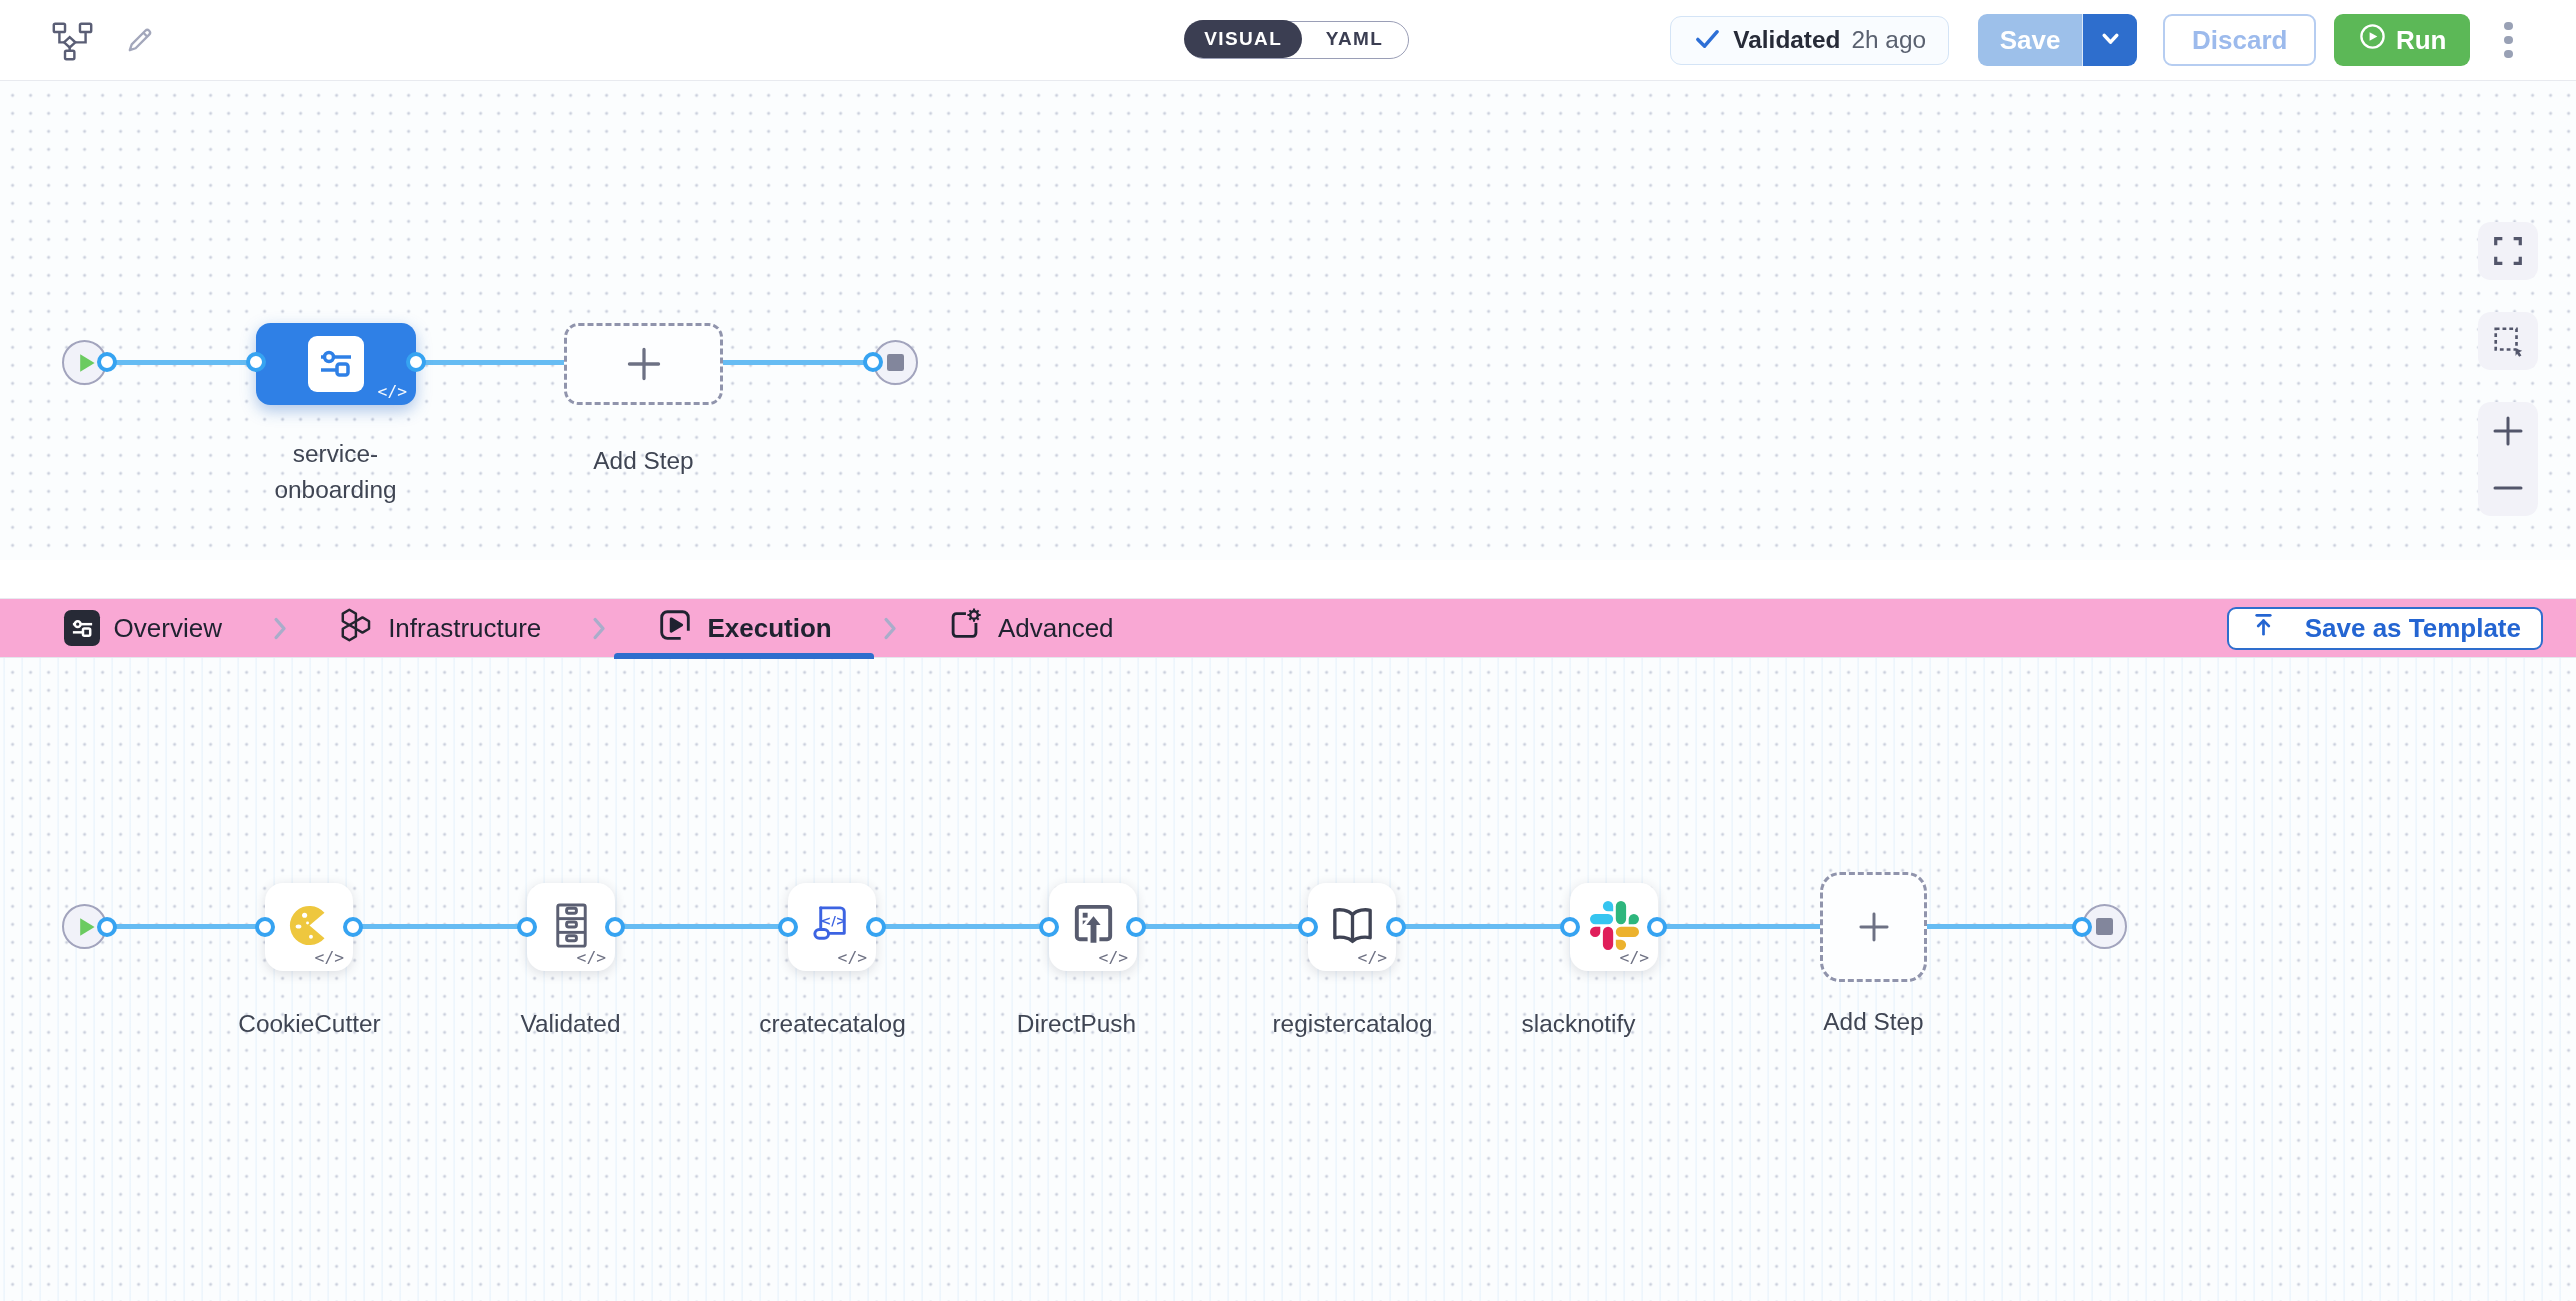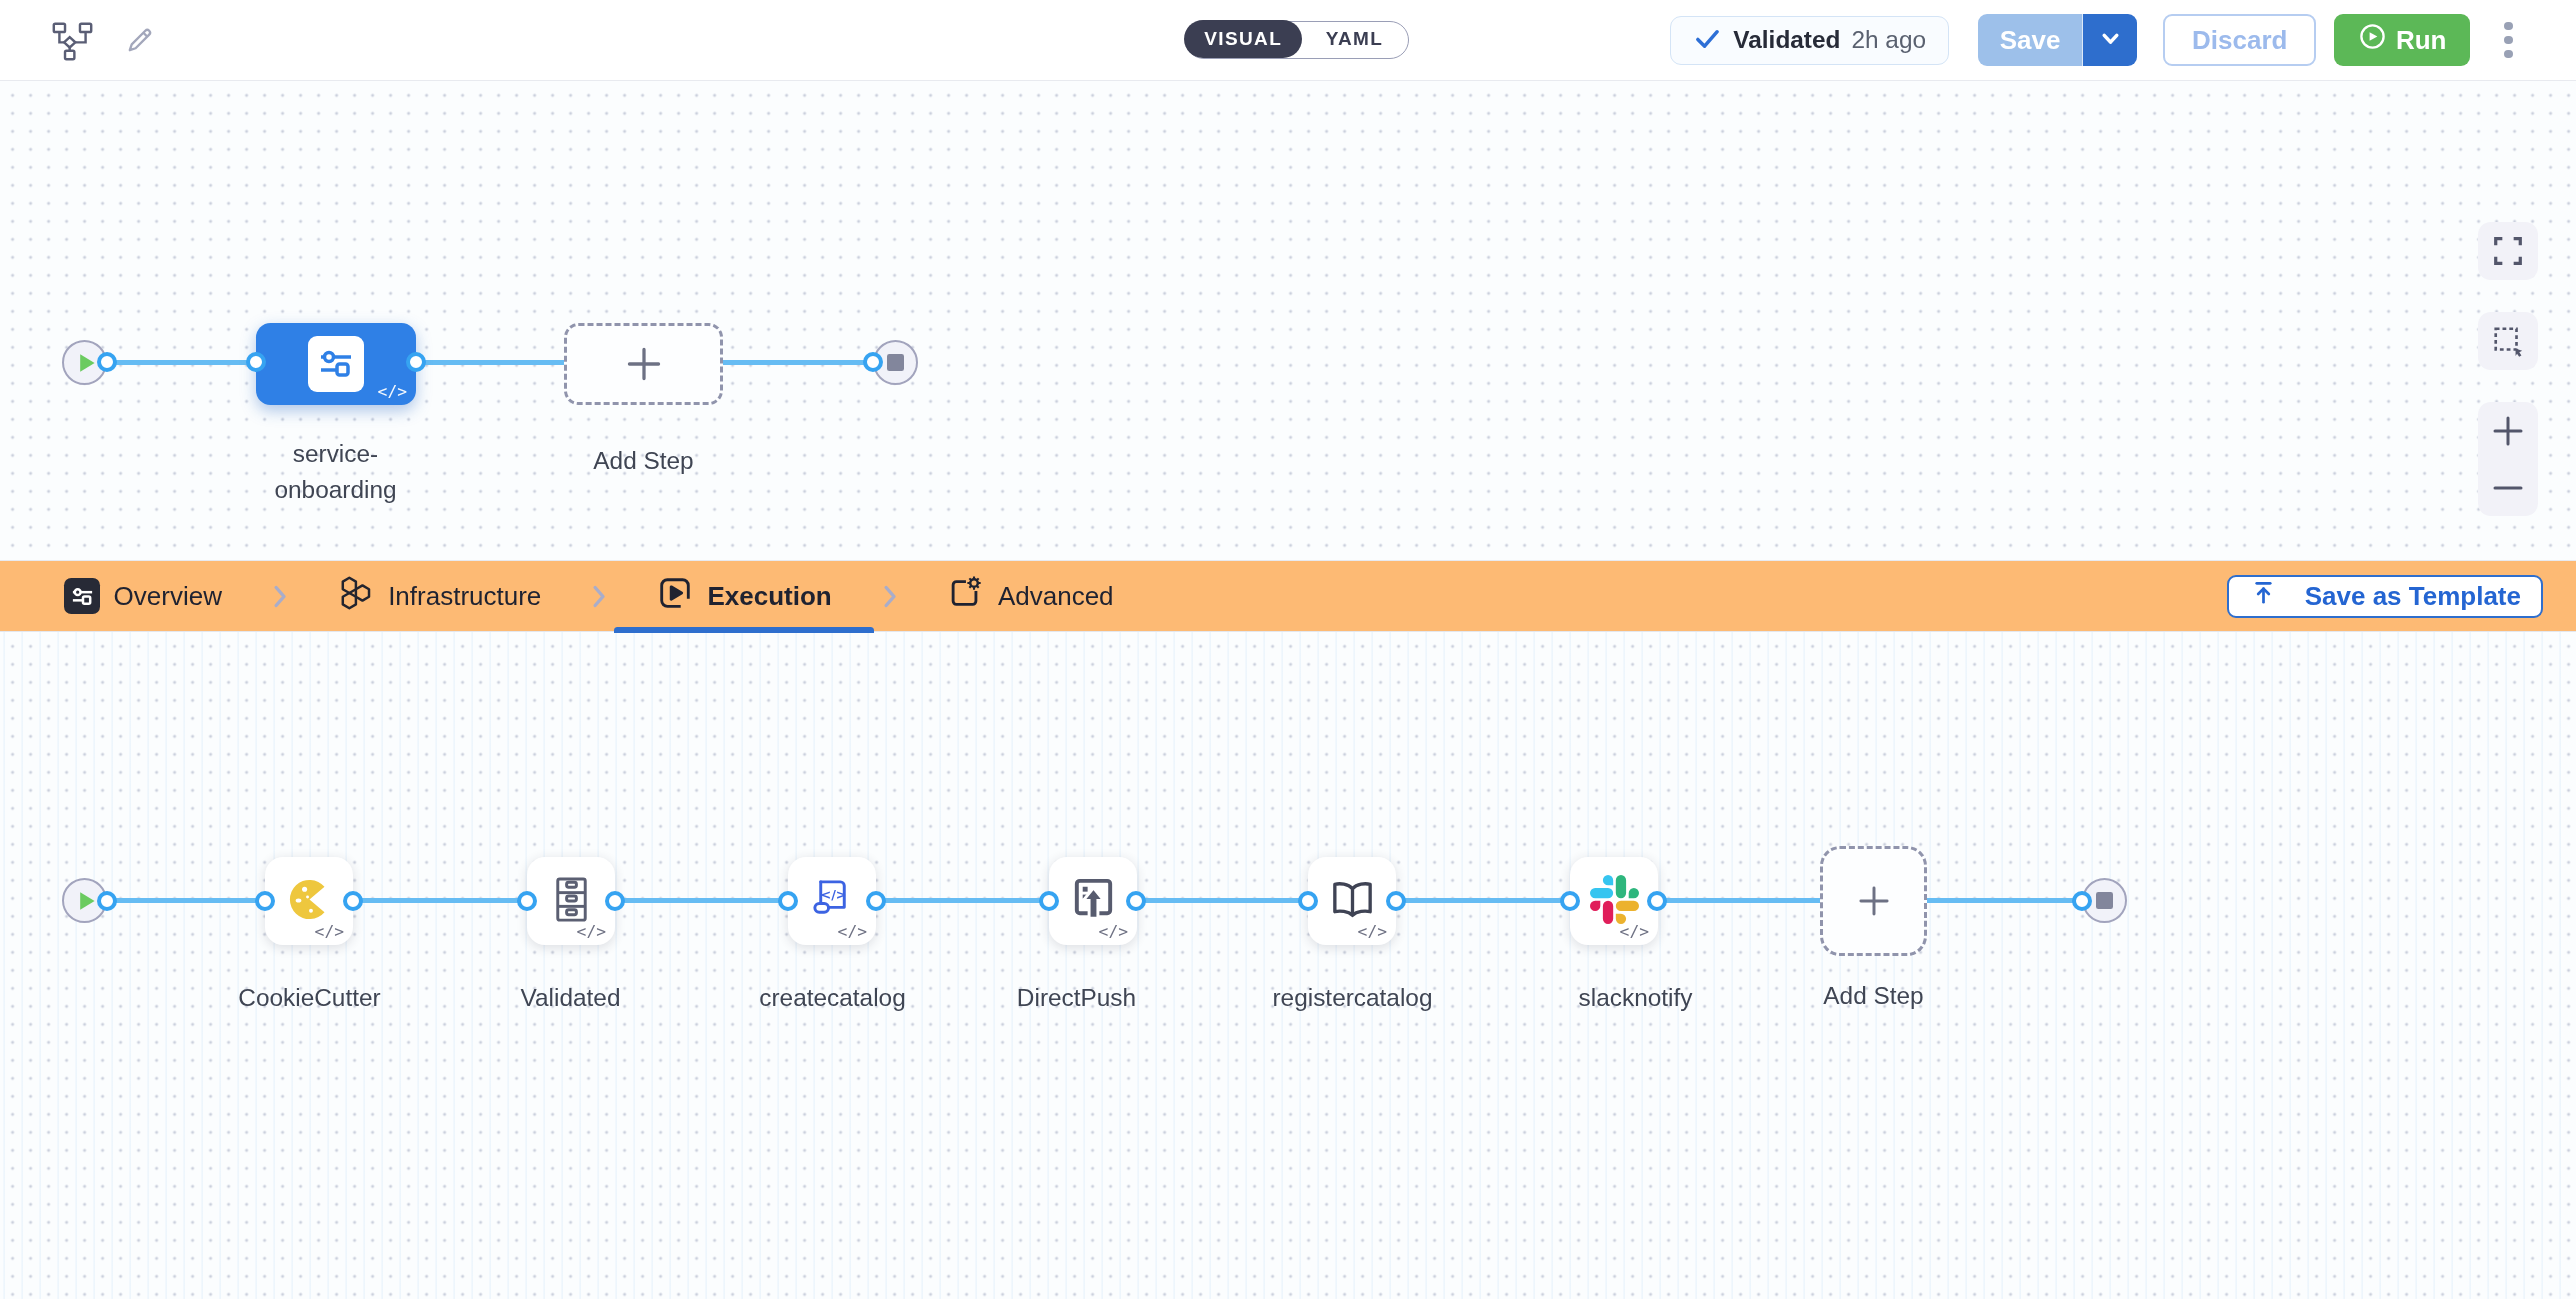--- a/index.html
+++ b/index.html
@@ -156,26 +156,26 @@
   .ztool {
     width: 60px; height: 58px; background:#f2f2f8; border-radius: 12.7px;
     display:flex; align-items:center; justify-content:center; cursor:pointer;
   }
   .ztool + .ztool { margin-top: 32px; }
   .zpill { margin-top: 32px; width: 60px; height: 114px; background:#f2f2f8; border-radius: 12.7px; display:flex; flex-direction:column; }
   .zpill > div { flex:1; display:flex; align-items:center; justify-content:center; cursor:pointer; }
 
   
   .tabbar {
-    height: 72px; background:#fdba74;
+    height: 60px; background:#f9a8d4;
     border-top: 0.9px solid #e8eaf0;
     border-bottom: 1.8px solid #e4e7ed;
     display:flex; align-items:stretch;
     padding: 0 33px 0 22px;
-    position: relative; z-index: 10;
+    position: relative; z-index: 10; margin-top: 38px;
   }
   .tab {
     position:relative;
     display:flex; align-items:center; gap: 13.6px;
     padding: 0 42px;
     font-size: 26px; color:#1f2230; font-weight: 500;
     cursor:pointer;
   }
   .tab.active { font-weight: bold; }
   .tab.active::after {
@@ -480,21 +480,21 @@
     <span>
       <svg viewBox="0 0 24 24" width="49" height="49">
         <path fill="#E01E5A" d="M5.042 15.165a2.528 2.528 0 0 1-2.52 2.523A2.528 2.528 0 0 1 0 15.165a2.527 2.527 0 0 1 2.522-2.52h2.52v2.52zm1.271 0a2.527 2.527 0 0 1 2.521-2.52 2.527 2.527 0 0 1 2.521 2.52v6.313A2.528 2.528 0 0 1 8.834 24a2.528 2.528 0 0 1-2.521-2.522v-6.313z"></path>
         <path fill="#36C5F0" d="M8.834 5.042a2.528 2.528 0 0 1-2.521-2.52A2.528 2.528 0 0 1 8.834 0a2.528 2.528 0 0 1 2.521 2.522v2.52H8.834zm0 1.271a2.528 2.528 0 0 1 2.521 2.521 2.528 2.528 0 0 1-2.521 2.521H2.522A2.528 2.528 0 0 1 0 8.834a2.528 2.528 0 0 1 2.522-2.521h6.312z"></path>
         <path fill="#2EB67D" d="M18.956 8.834a2.528 2.528 0 0 1 2.522-2.521A2.528 2.528 0 0 1 24 8.834a2.528 2.528 0 0 1-2.522 2.521h-2.522V8.834zm-1.27 0a2.528 2.528 0 0 1-2.523 2.521 2.527 2.527 0 0 1-2.52-2.521V2.522A2.527 2.527 0 0 1 15.163 0a2.528 2.528 0 0 1 2.523 2.522v6.312z"></path>
         <path fill="#ECB22E" d="M15.165 18.956a2.528 2.528 0 0 1 2.523 2.522A2.528 2.528 0 0 1 15.165 24a2.527 2.527 0 0 1-2.52-2.522v-2.522h2.52zm0-1.27a2.527 2.527 0 0 1-2.52-2.523 2.526 2.526 0 0 1 2.52-2.52h6.313A2.527 2.527 0 0 1 24 15.163a2.528 2.528 0 0 1-2.522 2.523h-6.313z"></path>
       </svg>
     </span>
     <span class="code-badge dark">&lt;/&gt;</span>
   </div>
-  <div class="node-label" style="left:1527px; top:348px; width:217px;">slacknotify</div>
+  <div class="node-label" style="left:1470px; top:348px; width:217px;">slacknotify</div>
 
   <div class="dashed-node add-step-node">
     <svg viewBox="0 0 44 44" width="36" height="36">
         <path d="M22 6 V38 M6 22 H38" stroke="#6d7184" stroke-width="3.6" stroke-linecap="round"></path>
       </svg>
   </div>
   <div class="node-label" style="left:1765px; top:346px; width:217px;">Add Step</div>
 
   <div class="endpoint" style="left:2082px; top:246px;">
     <div class="stop-square"></div>

